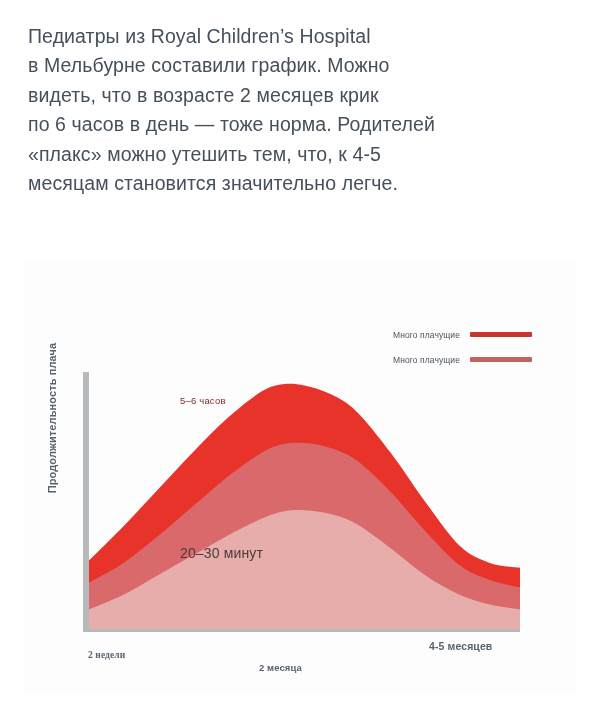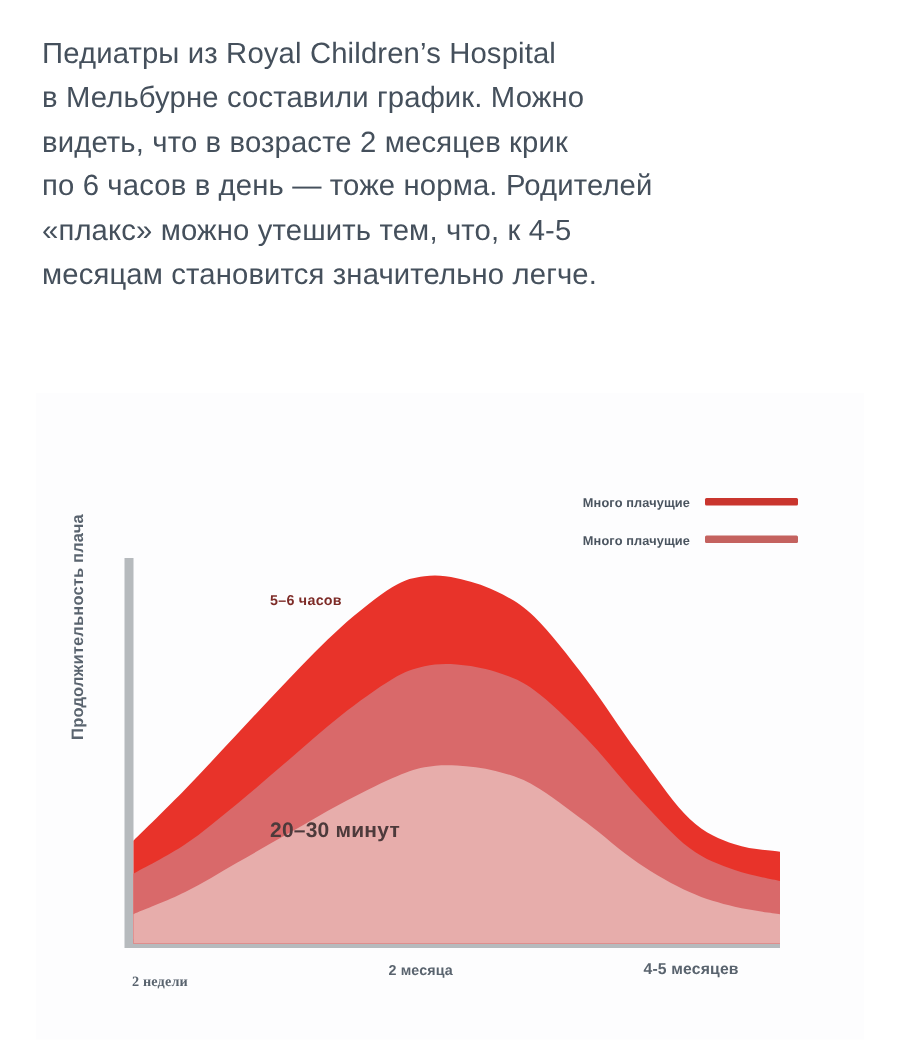--- a/index.html
+++ b/index.html
@@ -65,21 +65,21 @@
   }
   .legend-row {
     display: flex;
     align-items: center;
     justify-content: flex-start;
     height: 21px;
     margin-bottom: 4px;
   }
   .legend-label {
     font-size: 8.5px;
-    font-weight: 700;
+    font-weight: 400;
     color: #4a545f;
     letter-spacing: 0.01em;
     width: 104px;
     text-align: right;
     padding-right: 10px;
     white-space: nowrap;
   }
   .legend-swatch {
     width: 62px;
     height: 5px;
@@ -105,27 +105,27 @@
 
   .tick-label {
     position: absolute;
     font-size: 9.5px;
     font-weight: 700;
     color: #59636e;
     letter-spacing: 0.01em;
     white-space: nowrap;
   }
   .tick-2weeks  { left: 64px;  top: 388px; font-family: Liberation Serif, serif; }
-  .tick-2months { left: 235px; top: 380px; }
+  .tick-2months { left: 235px; top: 400px; }
   .tick-45months{ left: 405px; top: 378px; font-size: 10.5px; }
 
   
   .plot-note {
     position: absolute;
-    font-weight: 700;
+    font-weight: 400;
     white-space: nowrap;
     text-align: center;
   }
   .note-hours {
     left: 156px;
     top: 133px;
     font-size: 9.5px;
     color: #7d2b27;
     letter-spacing: 0.02em;
   }

